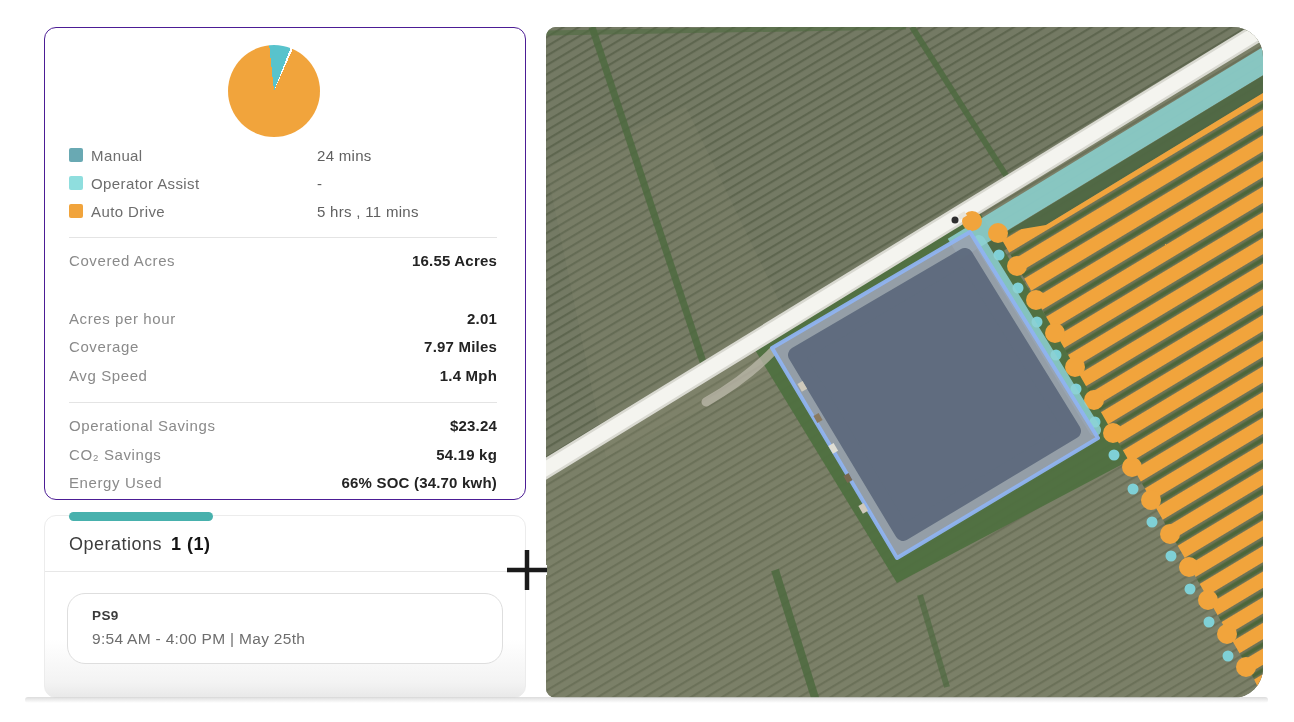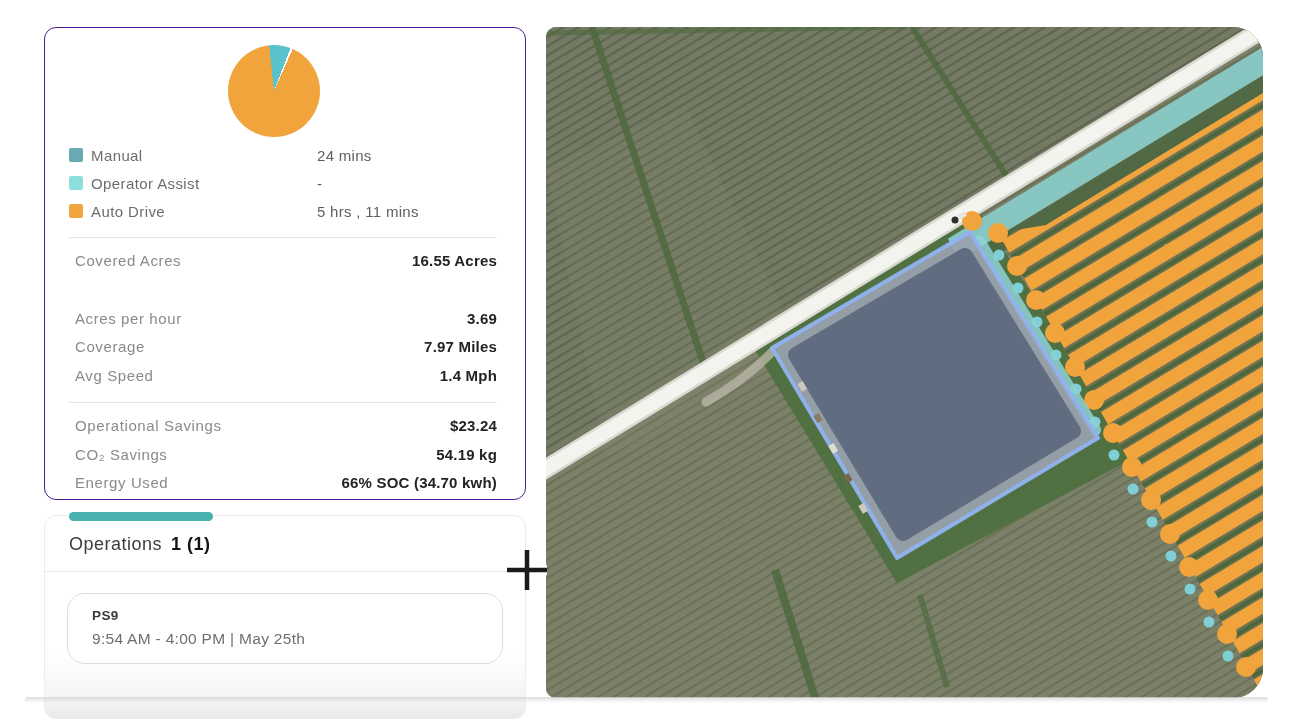--- a/index.html
+++ b/index.html
@@ -15,25 +15,25 @@
   .legend-row { left:0; width:100%; height:22px; }
   .legend-swatch { left:24px; top:3px; width:14px; height:14px; border-radius:2px; }
   .sw-manual { background:#69A9B3; }
   .sw-assist { background:#8FDEDE; }
   .sw-auto   { background:#F1A43C; }
   .legend-label { left:46px; top:2px; font-size:15px; color:#6d6d6d; letter-spacing:.4px; }
   .legend-value { left:272px; top:2px; font-size:15px; color:#5f5f5f; letter-spacing:.3px; }
   .divider { left:24px; right:28px; height:1px; background:#e4e4e4; }
   .divider-full { left:0; right:0; height:1px; background:#e7e7e7; }
   .stat-row { left:0; width:100%; height:20px; }
-  .stat-label { left:24px; top:0; font-size:15px; color:#8a8a8a; letter-spacing:.6px;margin-left:6px; }
+  .stat-label { left:24px; top:0; font-size:15px; color:#8a8a8a; letter-spacing:.6px; }
   .stat-value { right:28px; top:0; font-size:15px; color:#232323; font-weight:bold; letter-spacing:.2px; }
 
   
-  .operations-card { left:44px; top:515px; width:482px; height:204px;
+  .operations-card { left:44px; top:515px; width:482px; height:183px;
     border:1px solid #ececec; border-radius:12px;
     background:linear-gradient(180deg,#ffffff 68%,#f3f3f3 92%,#e9e9e9 100%); }
   .tab-pill { left:24px; top:-4px; width:144px; height:9px; border-radius:5px; background:#48B1AD; }
   .ops-header { left:24px; top:18px; font-size:18px; color:#3d3d3d; letter-spacing:.5px; }
   .ops-count { font-weight:bold; color:#141414; margin-left:9px; }
   .op-item { left:22px; top:77px; width:436px; height:71px; background:#fff;
     border:1px solid #dedede; border-radius:18px; cursor:pointer; }
   .op-name { left:24px; top:14px; font-size:13.5px; font-weight:bold; color:#3a3a3a; letter-spacing:.4px; }
   .op-schedule { left:24px; top:36px; font-size:15.5px; color:#6e6e6e; letter-spacing:.3px; }
 
@@ -70,21 +70,21 @@
   </div>
 
   <div class="abs divider" style="top:209px"></div>
 
   <div class="abs stat-row" style="top:224px">
     <span class="abs stat-label">Covered Acres</span>
     <span class="abs stat-value">16.55 Acres</span>
   </div>
   <div class="abs stat-row" style="top:282px">
     <span class="abs stat-label">Acres per hour</span>
-    <span class="abs stat-value">3.69</span>
+    <span class="abs stat-value">2.01</span>
   </div>
   <div class="abs stat-row" style="top:310px">
     <span class="abs stat-label">Coverage</span>
     <span class="abs stat-value">7.97 Miles</span>
   </div>
   <div class="abs stat-row" style="top:339px">
     <span class="abs stat-label">Avg Speed</span>
     <span class="abs stat-value">1.4 Mph</span>
   </div>
 

